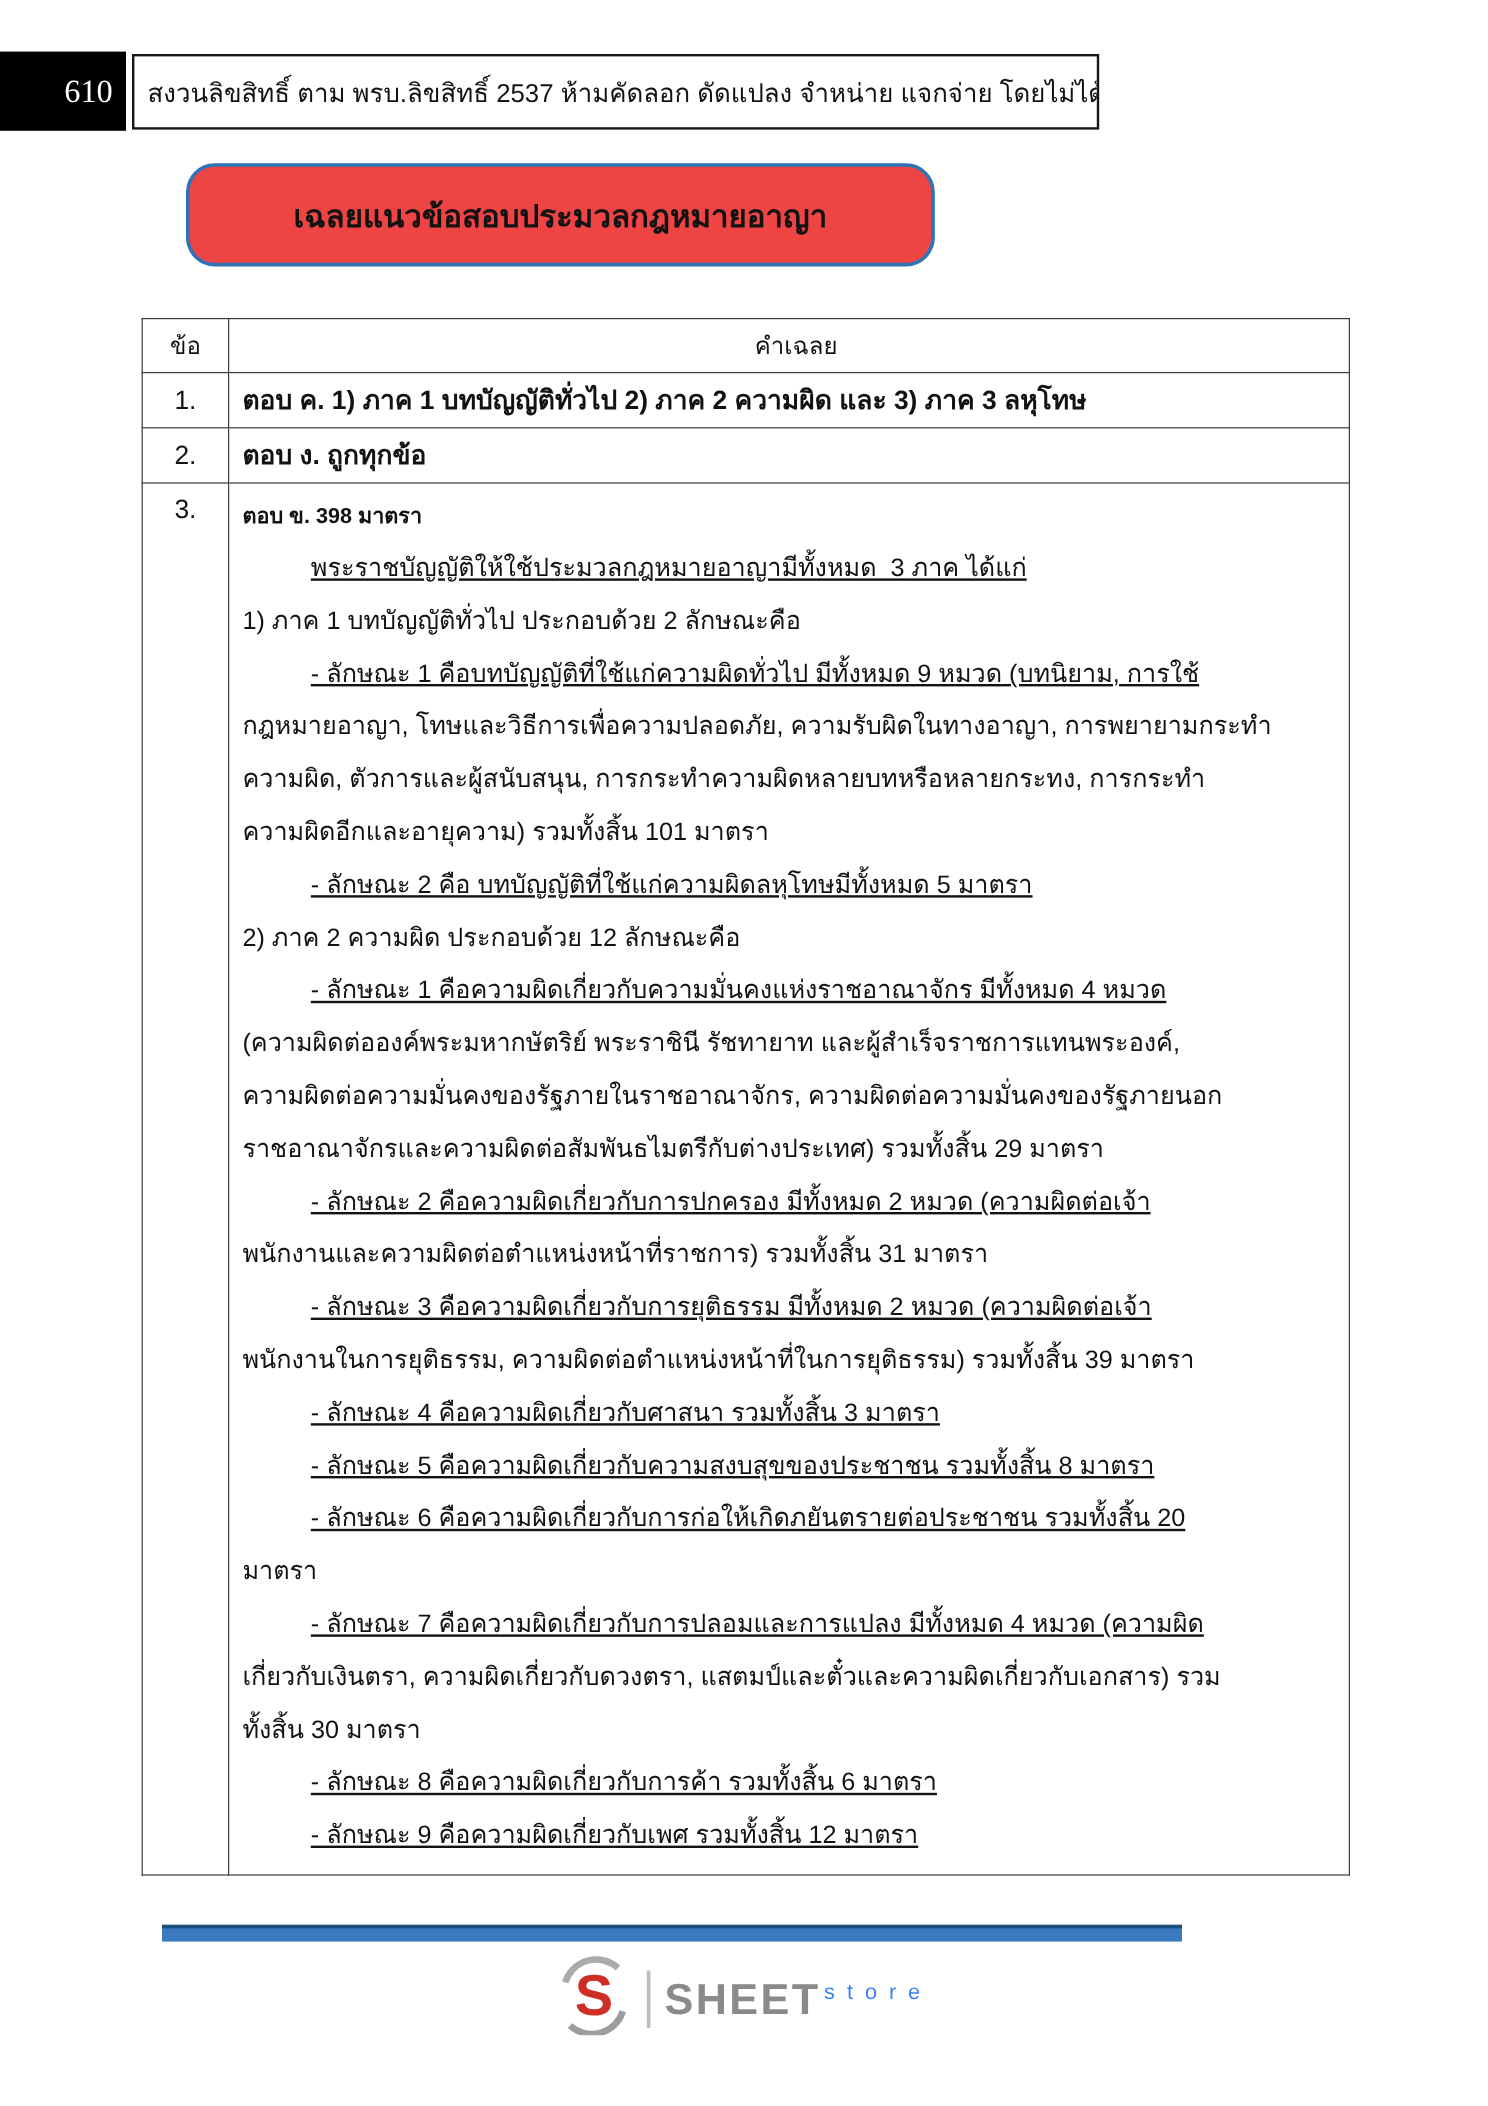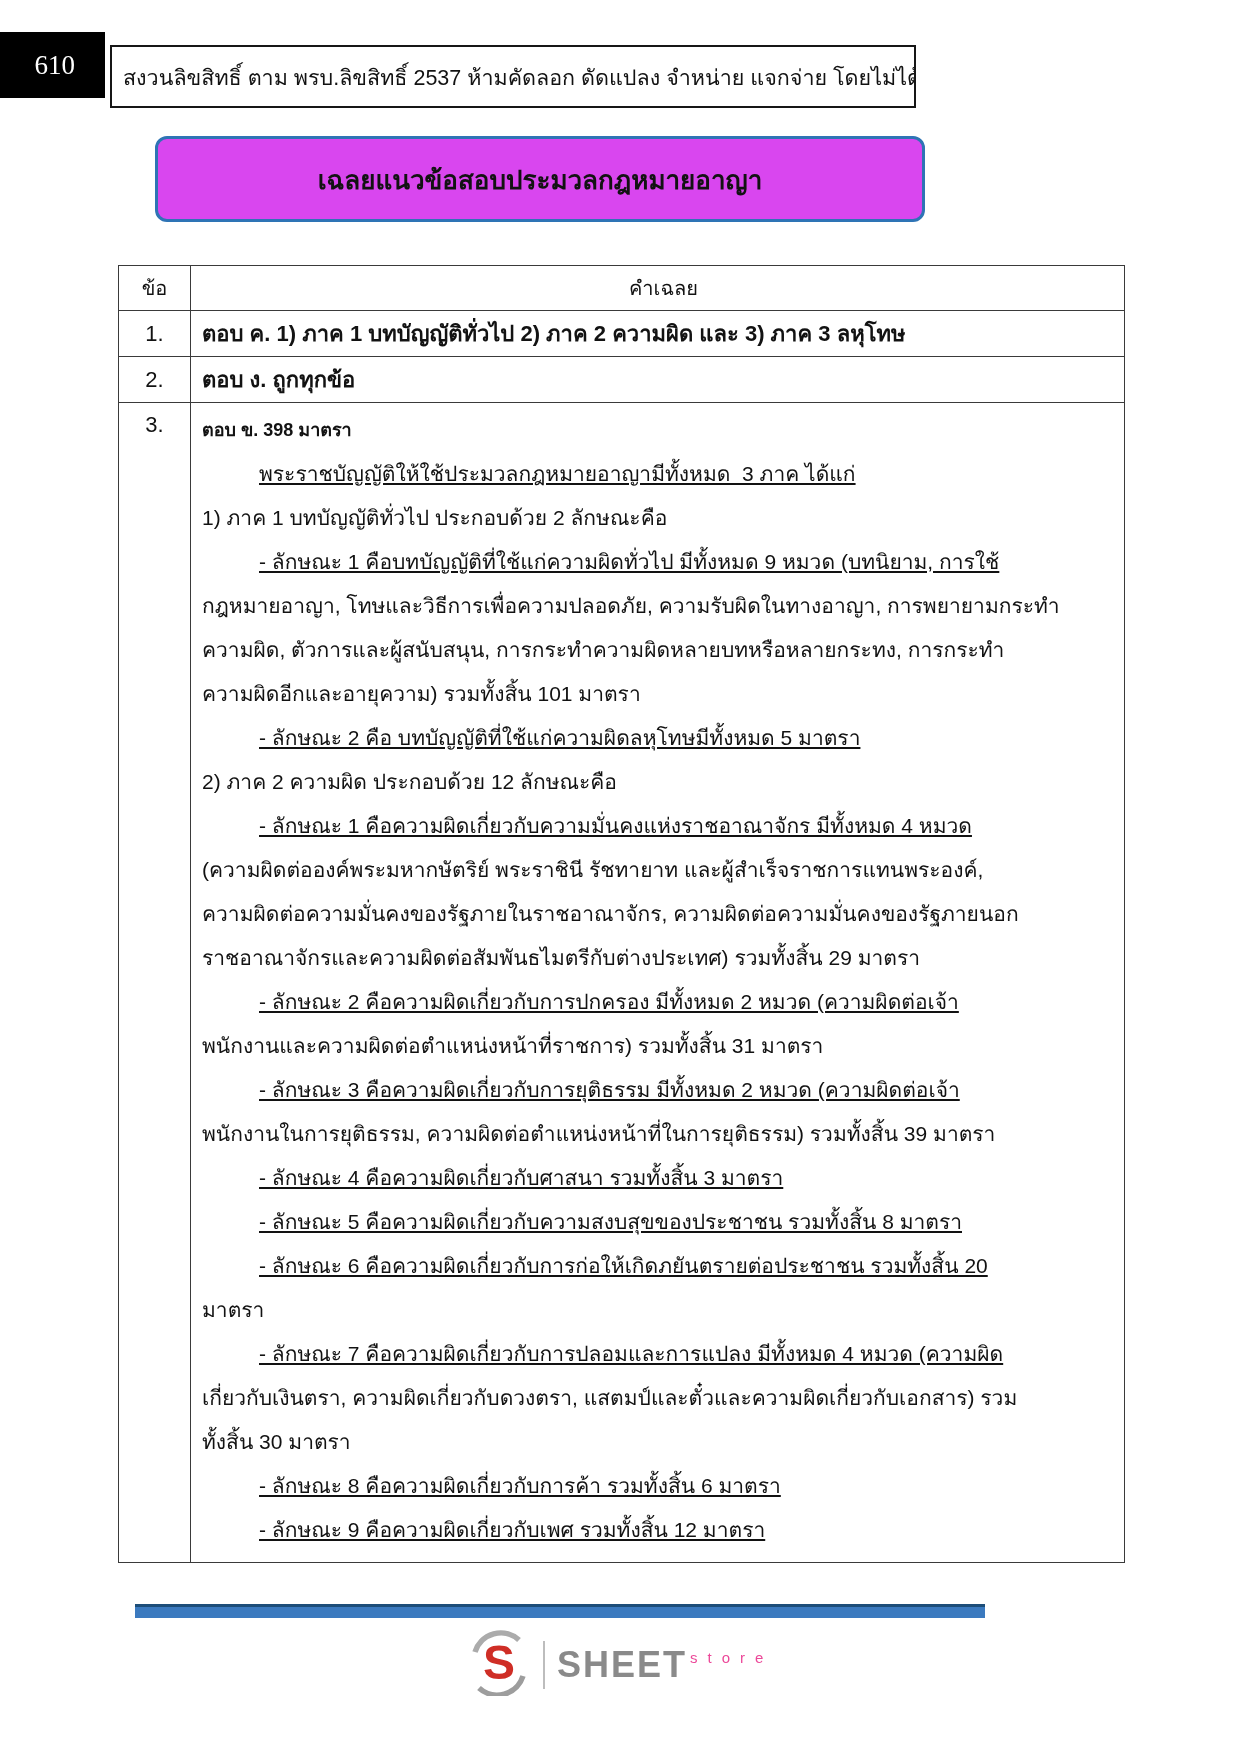--- a/index.html
+++ b/index.html
@@ -2,35 +2,35 @@
 <html><head>
 <meta charset="utf-8">
 <style>
   * { margin:0; padding:0; box-sizing:border-box; }
   html,body { background:#ffffff; }
   body { font-family:"Liberation Sans","DejaVu Sans",sans-serif; color:#121212; }
   .page { position:relative; width:1240px; height:1755px; background:#ffffff; overflow:hidden; }
 
   
   .page-number-box {
-    position:absolute; left:0; top:32px; width:105px; height:66px;
+    position:absolute; left:0; top:43px; width:105px; height:66px;
     background:#000; color:#fff; display:flex; align-items:center; justify-content:flex-end;
-    padding-right:30px; font-family:"Liberation Serif","DejaVu Serif",serif; font-size:27px;
+    padding-right:11px; font-family:"Liberation Serif","DejaVu Serif",serif; font-size:27px;
   }
   .copyright-box {
     position:absolute; left:110px; top:45px; width:806px; height:63px;
     border:2.5px solid #161616; background:#fff;
     display:flex; align-items:center; padding-left:11px;
     font-size:21.5px; white-space:nowrap; overflow:hidden;
   }
 
   
   .title-box {
-    position:absolute; left:155px; top:136px; width:770px; height:86px;
-    border:3.5px solid #2e74b5; border-radius:12px; background:#d946ef;
+    position:absolute; left:155px; top:136px; width:624px; height:86px;
+    border:3.5px solid #2e74b5; border-radius:24px; background:#ef4444;
     display:flex; align-items:center; justify-content:center;
     font-size:26px; font-weight:bold;
   }
 
   
   .answers-table {
     position:absolute; left:118px; top:265px; width:1007px;
     border-collapse:collapse; table-layout:fixed;
   }
   .answers-table td {
@@ -55,21 +55,21 @@
   
   .footer-bar {
     position:absolute; left:135px; top:1604px; width:850px; height:14px;
     background:#3b7abf; border-top:3.5px solid #1d4e79;
   }
   .logo { position:absolute; left:0; top:1630px; width:1240px; display:flex; justify-content:center; }
   .logo-inner { display:flex; align-items:center; gap:12px; }
   .logo-divider { width:2.5px; height:48px; background:#bdbdbd; }
   .logo-textcol { display:flex; flex-direction:row; line-height:1; }
   .logo-name { font-size:36px; font-weight:bold; color:#8a8a8a; letter-spacing:2px; }
-  .logo-sub { font-size:15px; color:#ec4899; letter-spacing:10px; margin-top:3px; padding-left:3px; }
+  .logo-sub { font-size:18px; color:#3b82f6; letter-spacing:10px; margin-top:3px; padding-left:3px; }
 </style>
 </head>
 <body>
 
 <div class="page">
 
   <div class="page-number-box">
     <span>610</span>
   </div>
 

